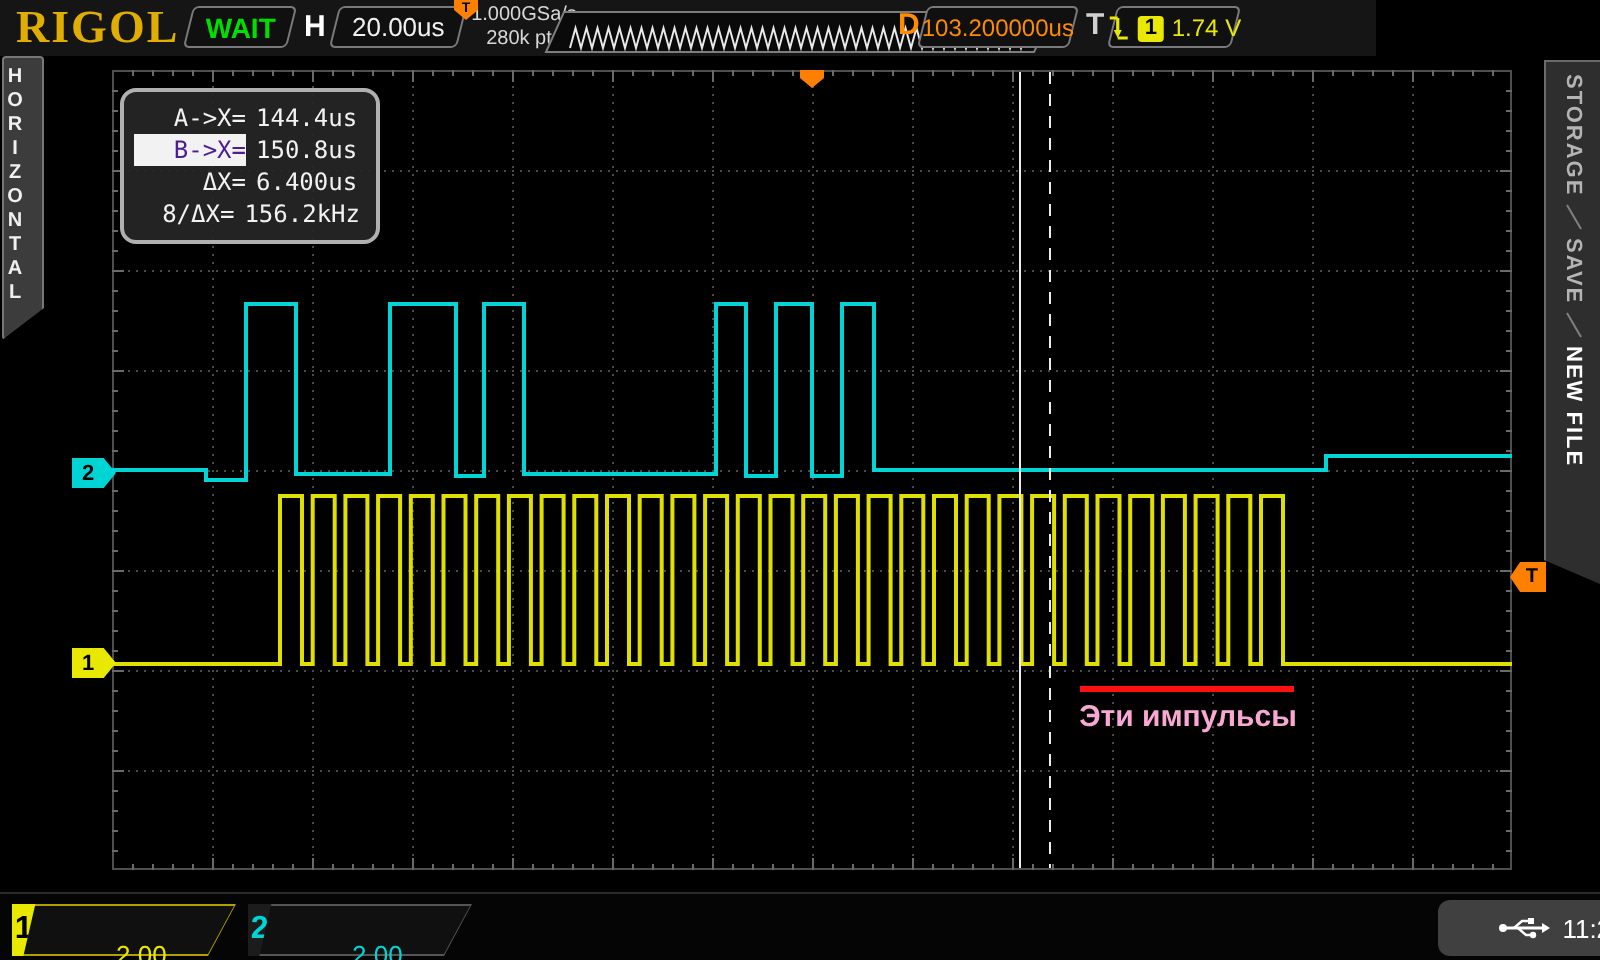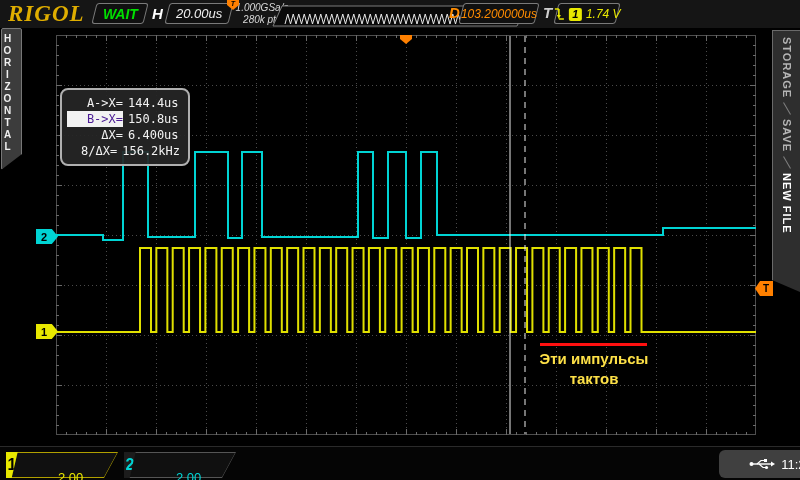--- a/index.html
+++ b/index.html
@@ -1,21 +1,21 @@
 <!DOCTYPE html>
 <html><head>
 <meta charset="utf-8">
 <style>
   html,body{margin:0;padding:0;background:#000;}
   *{box-sizing:border-box;}
   .screen{position:relative;width:800px;height:480px;background:#000;overflow:hidden;
           font-family:"Liberation Sans",sans-serif;-webkit-font-smoothing:none;}
 
   
-  .topbar{position:absolute;left:0;top:0;width:800px;height:28px;background:#151515;font-style:italic;}
+  .topbar{position:absolute;left:0;top:0;width:688px;height:28px;background:#151515;}
   .logo{position:absolute;left:8px;top:1px;font-family:"Liberation Serif",serif;
         font-weight:bold;font-size:23px;color:#e0ae00;letter-spacing:1px;}
   .badge{position:absolute;top:3px;height:21px;border:1px solid #7a7a7a;background:#101010;
          transform:skewX(-14deg);border-radius:3px;display:flex;align-items:center;justify-content:center;}
   .badge>.unskew{transform:skewX(14deg);display:flex;align-items:center;gap:4px;white-space:nowrap;}
   .b-wait{left:94px;width:52px;}
   .wait-txt{color:#00e000;font-weight:bold;font-size:14px;}
   .h-label{position:absolute;left:152px;top:5px;color:#fff;font-weight:bold;font-size:15px;}
   .b-tb{left:167px;width:64px;}
   .tb-txt{color:#f0f0f0;font-size:13px;}
@@ -60,29 +60,29 @@
   .m-ch2{left:36px;top:229px;background:#00d4d4;}
   .m-ch1{left:36px;top:324px;background:#e8e800;}
   .t-level{position:absolute;left:755px;top:281px;width:18px;height:15px;background:#ff8000;
            color:#000;font-size:10px;font-weight:bold;display:flex;align-items:center;
            justify-content:flex-end;padding-right:4px;
            clip-path:polygon(100% 0,28% 0,0 50%,28% 100%,100% 100%);}
 
   
   .measure-box{position:absolute;left:60px;top:44px;width:130px;padding:5px 8px 5px 5px;
                background:rgba(38,38,38,0.93);border:2px solid #b0b0b0;border-radius:8px;
-               font-family:"DejaVu Sans Mono",monospace;font-size:12px;color:#f2f2f2;margin-top:44px;}
+               font-family:"DejaVu Sans Mono",monospace;font-size:12px;color:#f2f2f2;}
   .mrow{display:flex;line-height:16px;white-space:pre;}
   .mlabel{width:56px;text-align:right;}
   .mlabel.hl{background:#f2f2f2;color:#4c1d95;}
   .mvalue{margin-left:5px;}
 
   
   .anno{position:absolute;left:515px;top:349px;width:158px;text-align:center;
-        color:#fde047;font-size:15px;font-weight:bold;line-height:20px;}
+        color:#f9a8d4;font-size:15px;font-weight:bold;line-height:20px;}
   .anno-line{position:absolute;left:540px;top:343px;width:107px;height:3px;background:#ff1010;}
 
   
   .bottombar{position:absolute;left:0;top:446px;width:800px;height:34px;background:#050505;
              border-top:1px solid #2a2a2a;}
   .ch-badge{position:absolute;top:5px;height:26px;display:flex;align-items:center;}
   .ch-shape{position:absolute;inset:0;clip-path:polygon(0 0,100% 0,calc(100% - 14px) 100%,0 100%);}
   .ch-shape .inner{position:absolute;inset:1px;clip-path:polygon(0 0,100% 0,calc(100% - 13px) 100%,0 100%);
                    background:#101010;}
   .ch1-badge{left:6px;width:112px;}
@@ -434,21 +434,20 @@
     </div>
     <div class="mrow">
       <span class="mlabel">8/ΔX=</span>
       <span class="mvalue">156.2kHz</span>
     </div>
   </div>
 
   <div class="anno-line"></div>
   <div class="anno">
     <div>Эти импульсы</div>
-    <div>тактов</div>
   </div>
 
   <div class="bottombar">
 
     <div class="ch-badge ch1-badge">
       <div class="ch-shape">
           <div class="inner"></div>
         </div>
       <div class="ch-num">1</div>
       <div class="ch-rest">

